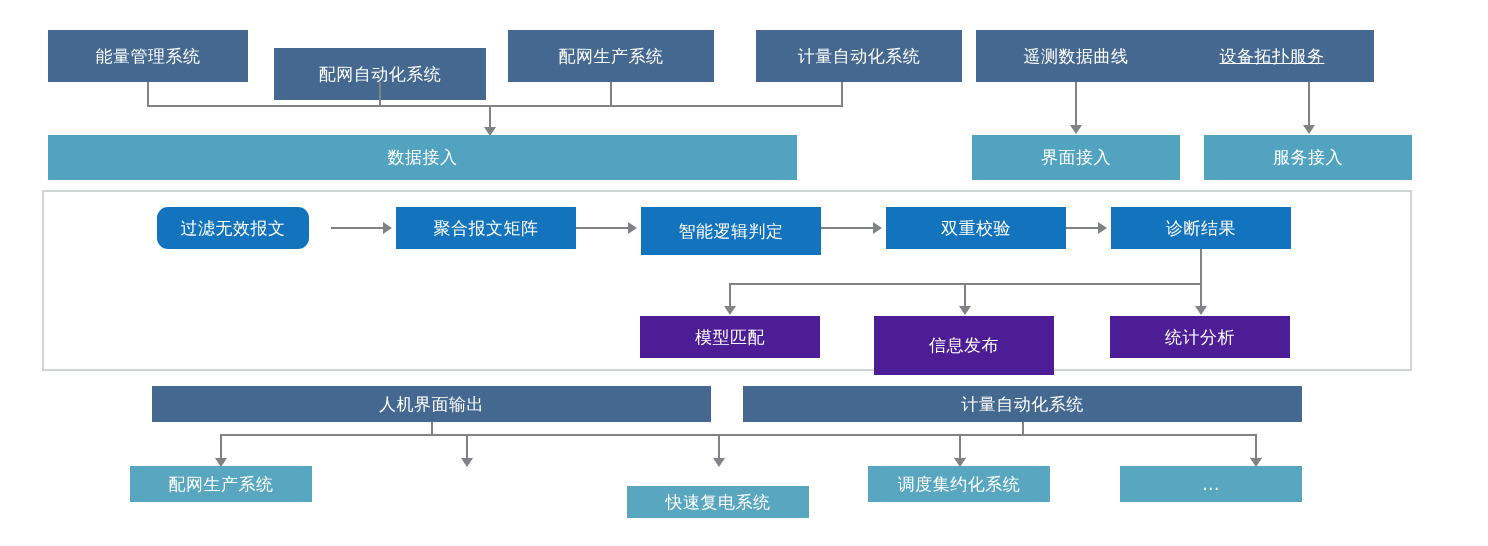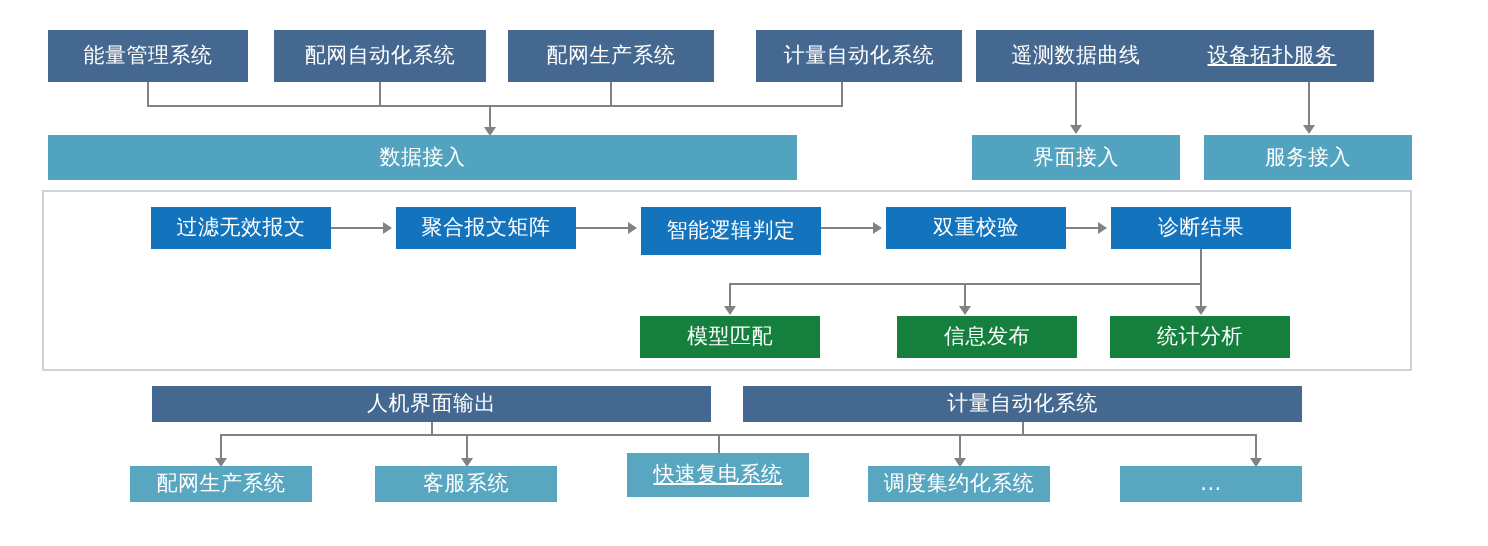--- a/index.html
+++ b/index.html
@@ -13,31 +13,31 @@
     overflow:hidden;
   }
 
   
   .box{
     position:absolute;
     display:flex;
     align-items:center;
     justify-content:center;
     color:#ffffff;
-    font-size:21px;
+    font-size:17px;
     letter-spacing:.5px;
     box-sizing:border-box;
     text-align:center;
     line-height:1.1;
     white-space:nowrap;
   }
   .box.src      { background:#44688f; }   
   .box.access   { background:#52a3c0; }   
   .box.step     { background:#1473bd; }   
-  .box.gray     { background:#15803d; }   
+  .box.gray     { background:#4c1d95; }   
   .box.outbar   { background:#44688f;text-align:center; }   
   .box.consumer { background:#58a6bf; }   
 
   
   #panel{
     position:absolute;
     left:42px; top:190px;
     width:1370px; height:181px;
     border:2px solid #cfd2d6;
     box-sizing:border-box;
@@ -65,21 +65,21 @@
   }
 </style>
 </head>
 <body>
 
 <div id="stage">
 
   <div class="box src" style="left:48px;  top:30px;  width:200px; height:52px;">
     <span>能量管理系统</span>
   </div>
-  <div class="box src" style="left:274px; top:30px;  width:212px; height:52px;">
+  <div class="box src" style="left:274px; top:48px;  width:212px; height:52px;">
     <span>配网自动化系统</span>
   </div>
   <div class="box src" style="left:508px; top:30px;  width:206px; height:52px;">
     <span>配网生产系统</span>
   </div>
   <div class="box src" style="left:756px; top:30px;  width:206px; height:52px;">
     <span>计量自动化系统</span>
   </div>
   <div class="box src" style="left:976px; top:30px;  width:200px; height:52px;">
     <span>遥测数据曲线</span>
@@ -107,21 +107,21 @@
   </div>
   <div class="box access" style="left:972px;  top:135px; width:208px; height:45px;">
     <span>界面接入</span>
   </div>
   <div class="box access" style="left:1204px; top:135px; width:208px; height:45px;">
     <span>服务接入</span>
   </div>
 
   <div id="panel"></div>
 
-  <div class="box step" style="left:151px; top:207px; width:180px; height:42px;">
+  <div class="box step" style="left:157px; top:207px; width:152px; height:42px;border-radius:11px;">
     <span>过滤无效报文</span>
   </div>
   <div class="box step" style="left:396px; top:207px; width:180px; height:42px;">
     <span>聚合报文矩阵</span>
   </div>
   <div class="box step" style="left:641px; top:207px; width:180px; height:48px;">
     <span>智能逻辑判定</span>
   </div>
   <div class="box step" style="left:886px; top:207px; width:180px; height:42px;">
     <span>双重校验</span>
@@ -147,21 +147,21 @@
   <div class="ln lnv" style="left:729px;  top:283px; height:25px;"></div>
   <div class="arr" style="left:724px;  top:306px;"></div>
   <div class="ln lnv" style="left:964px;  top:283px; height:25px;"></div>
   <div class="arr" style="left:959px;  top:306px;"></div>
   <div class="ln lnv" style="left:1200px; top:283px; height:25px;"></div>
   <div class="arr" style="left:1195px; top:306px;"></div>
 
   <div class="box gray" style="left:640px;  top:316px; width:180px; height:42px;">
     <span>模型匹配</span>
   </div>
-  <div class="box gray" style="left:874px;  top:316px; width:180px; height:42px;margin-left:23px;">
+  <div class="box gray" style="left:874px;  top:316px; width:180px; height:59px;">
     <span>信息发布</span>
   </div>
   <div class="box gray" style="left:1110px; top:316px; width:180px; height:42px;">
     <span>统计分析</span>
   </div>
 
   <div class="box outbar" style="left:152px; top:386px; width:559px; height:36px;">
     <span>人机界面输出</span>
   </div>
   <div class="box outbar" style="left:743px; top:386px; width:559px; height:36px;">
@@ -179,24 +179,21 @@
   <div class="ln lnv" style="left:718px;  top:434px; height:26px;"></div>
   <div class="arr" style="left:713px;  top:458px;"></div>
   <div class="ln lnv" style="left:959px;  top:434px; height:26px;"></div>
   <div class="arr" style="left:954px;  top:458px;"></div>
   <div class="ln lnv" style="left:1255px; top:434px; height:26px;"></div>
   <div class="arr" style="left:1250px; top:458px;"></div>
 
   <div class="box consumer" style="left:130px;  top:466px; width:182px; height:36px;">
     <span>配网生产系统</span>
   </div>
-  <div class="box consumer" style="left:375px;  top:466px; width:182px; height:36px;">
-    <span>客服系统</span>
-  </div>
-  <div class="box consumer" style="left:627px;  top:453px; width:182px; height:44px;text-decoration:underline;">
+  <div class="box consumer" style="left:627px;  top:486px; width:182px; height:32px;">
     <span>快速复电系统</span>
   </div>
   <div class="box consumer" style="left:868px;  top:466px; width:182px; height:36px;">
     <span>调度集约化系统</span>
   </div>
   <div class="box consumer" style="left:1120px; top:466px; width:182px; height:36px;">
     <span>...</span>
   </div>
 
 </div>

